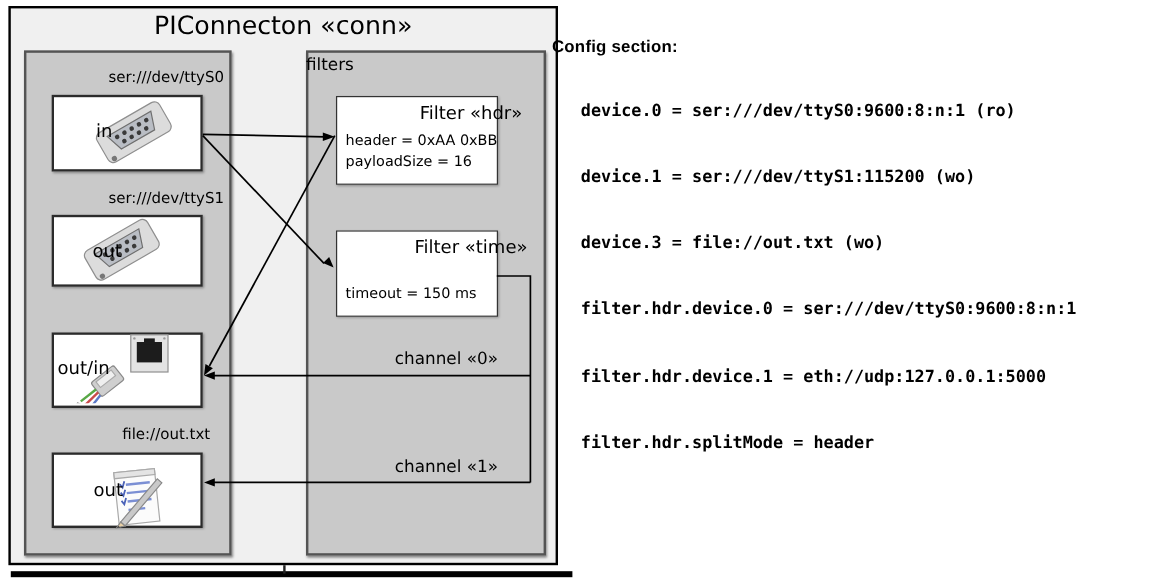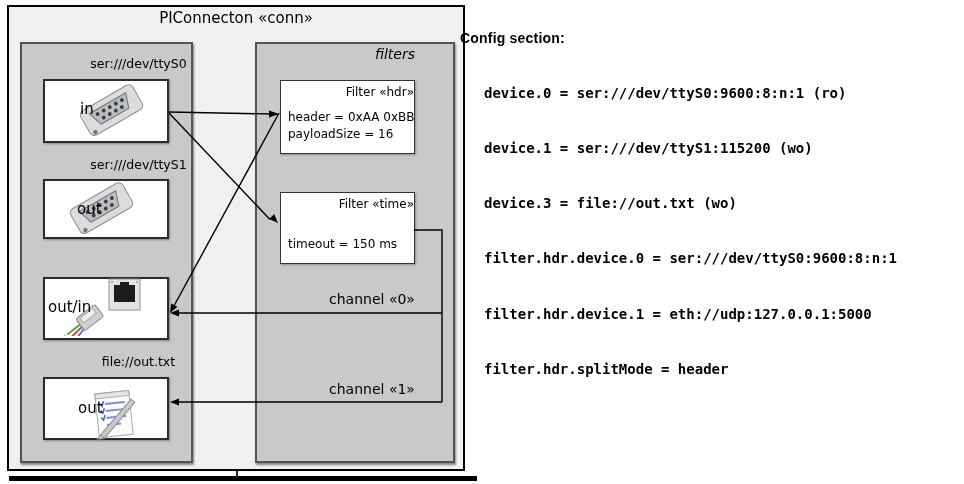--- a/index.html
+++ b/index.html
@@ -5,28 +5,28 @@
   html,body{margin:0;padding:0;background:#fff;}
   #canvas{position:relative;width:964px;height:484px;background:#fff;overflow:hidden;
           font-family:"DejaVu Sans",sans-serif;color:#000;}
 
   
   .outer-box{position:absolute;left:7px;top:5px;width:454px;height:462px;
              border:2px solid #000;background:#f0f0f0;}
   .shadow-bar{position:absolute;left:9px;top:476px;width:468px;height:5px;background:#000;}
   .bottom-tick{position:absolute;left:236px;top:471px;width:2px;height:7px;background:#222;}
   .diagram-title{position:absolute;left:7px;top:9px;width:458px;text-align:center;
-                 font-size:15px;}
+                 font-size:21px;}
 
   
   .container-box{position:absolute;background:#c9c9c9;border:2px solid #545454;
                  box-shadow:1px 2px 2px rgba(0,0,0,0.45);}
   .devices-container{left:20px;top:42px;width:169px;height:417px;}
   .filters-container{left:255px;top:42px;width:196px;height:417px;}
-  .filters-title{position:absolute;left:255px;top:46px;width:160px;text-align:right;font-size:14px;font-style:italic;}
+  .filters-title{position:absolute;left:255px;top:46px;width:160px;text-align:left;font-size:14px;}
 
   
   .device-box{position:absolute;background:#fff;border:2px solid #2b2b2b;
               box-shadow:1px 1px 2px rgba(0,0,0,0.35);}
   .box-in  {left:43px;top:79px; width:122px;height:60px;}
   .box-out {left:43px;top:179px;width:122px;height:56px;}
   .box-eth {left:43px;top:277px;width:122px;height:59px;}
   .box-file{left:43px;top:377px;width:122px;height:59px;}
 
   .device-label{position:absolute;left:20px;width:173px;text-align:center;font-size:12.5px;padding-left:32px;}
@@ -39,21 +39,21 @@
   .mode-in  {left:80px;top:80px;}
   .mode-out {left:77px;top:180px;}
   .mode-ethio{left:48px;top:278px;}
   .mode-fout{left:78px;top:379px;}
 
   
   .filter-box{position:absolute;background:#fff;border:1.5px solid #333;
               box-shadow:1px 1px 2px rgba(0,0,0,0.3);}
   .box-hdr {left:280px;top:80px; width:133px;height:72px;}
   .box-time{left:280px;top:192px;width:133px;height:70px;}
-  .filter-title{position:absolute;left:0;top:4px;width:100%;text-align:right;font-size:12px;}
+  .filter-title{position:absolute;left:0;top:4px;width:100%;text-align:center;font-size:15px;padding-left:45px;}
   .filter-param{position:absolute;left:7px;font-size:12px;white-space:nowrap;}
   .p1{top:29px;} .p2{top:46px;} .pt1{top:44px;}
 
   
   .channel-label{position:absolute;left:327px;width:90px;text-align:center;font-size:14px;}
   .ch0{top:291px;} .ch1{top:381px;}
 
   
   .arrows{position:absolute;left:0;top:0;width:964px;height:484px;pointer-events:none;}
   .arrows line,.arrows path{stroke:#000;stroke-width:1.4;fill:none;}

